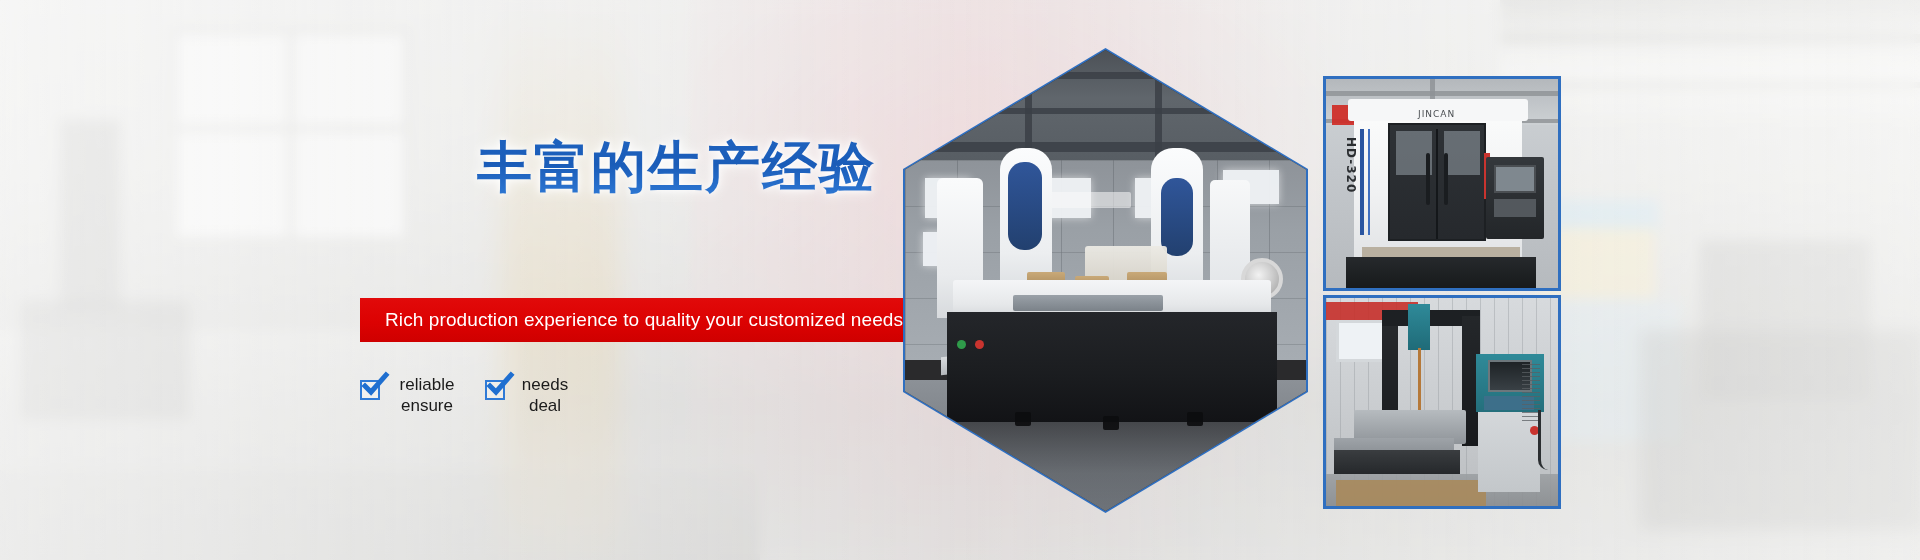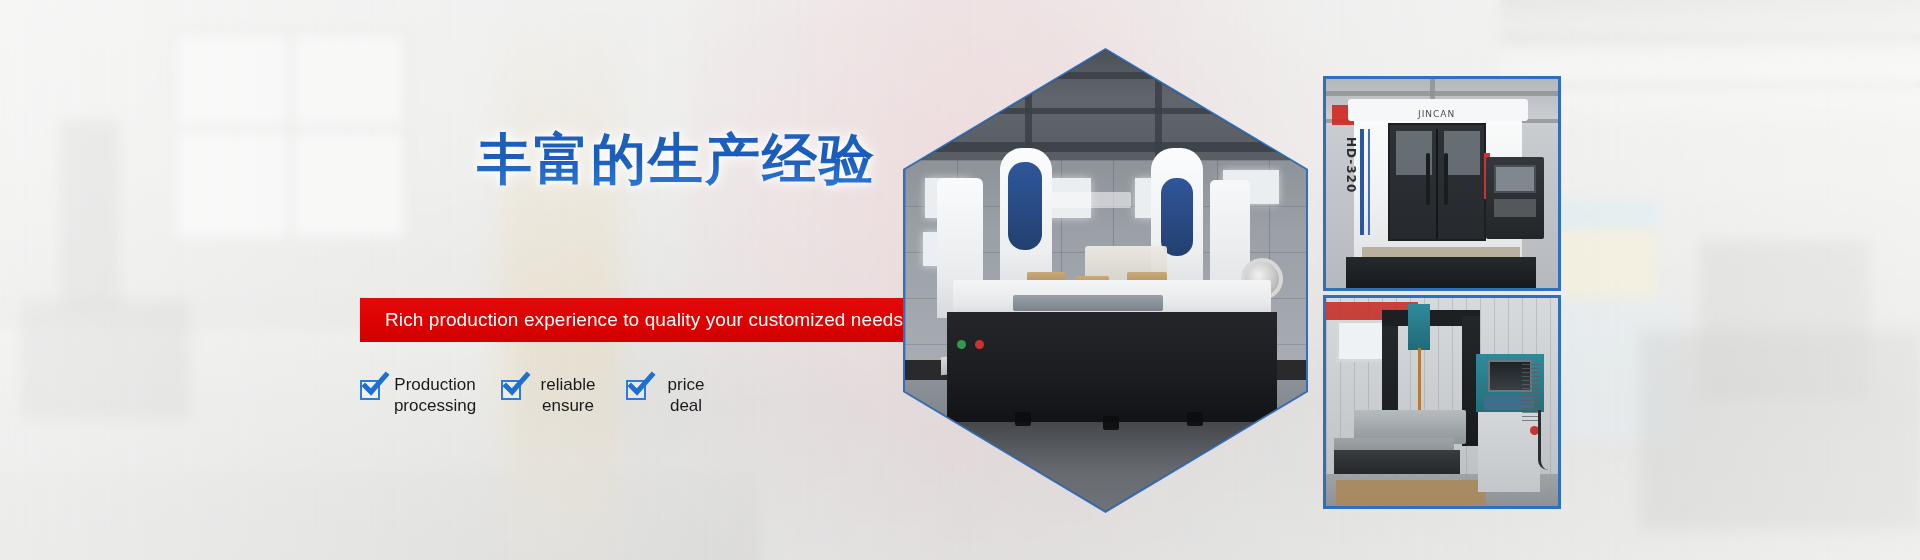--- a/index.html
+++ b/index.html
@@ -98,21 +98,21 @@
   }
   
   .bg-veil {
     position:absolute; inset:0;
     background:linear-gradient(90deg,rgba(255,255,255,.42) 0%,rgba(255,255,255,.30) 30%,rgba(255,255,255,.18) 55%,rgba(255,255,255,.34) 100%);
   }
 
   
   .copy { position:absolute; left:0; top:0; width:960px; height:560px; }
 
-  .headline { position:absolute; left:0; top:128px; width:880px; text-align:right; }
+  .headline { position:absolute; left:0; top:136px; width:880px; text-align:right; }
   .hl-line {
     font-family:"Liberation Serif", serif;
     font-weight:bold;
     font-size:55px;
     line-height:63px;
     letter-spacing:2px;
     background:linear-gradient(180deg,#1f63bf 0%,#1a5cb8 45%,#2f7ad6 100%);
     -webkit-background-clip:text;
     background-clip:text;
     color:transparent;
@@ -397,48 +397,39 @@
     <div class="headline">
       <div class="hl-line l1">丰富的生产经验</div>
     </div>
 
     <div class="redbar">
       <span class="redbar-text">Rich production experience to quality your customized needs</span>
     </div>
 
     <div class="features">
 
-      <div class="feat w1">
-        <span class="cbox">
-          <svg viewBox="0 0 26 26" aria-hidden="true">
-            <path d="M4 13 L10 19 L25 2" fill="none" stroke="#1f6fd0" stroke-width="5" stroke-linecap="square" stroke-linejoin="miter"></path>
-          </svg>
-        </span>
-        <span class="feat-label">Production
-processing</span>
-      </div>
 
 
       <div class="feat w3">
         <span class="cbox">
           <svg viewBox="0 0 26 26" aria-hidden="true">
             <path d="M4 13 L10 19 L25 2" fill="none" stroke="#1f6fd0" stroke-width="5" stroke-linecap="square" stroke-linejoin="miter"></path>
           </svg>
         </span>
         <span class="feat-label">reliable
 ensure</span>
       </div>
 
       <div class="feat w4">
         <span class="cbox">
           <svg viewBox="0 0 26 26" aria-hidden="true">
             <path d="M4 13 L10 19 L25 2" fill="none" stroke="#1f6fd0" stroke-width="5" stroke-linecap="square" stroke-linejoin="miter"></path>
           </svg>
         </span>
-        <span class="feat-label">price
+        <span class="feat-label">needs
 deal</span>
       </div>
 
     </div>
   </div>
 
   <div class="hex-wrap">
     <div class="hex"></div>
     <div class="hex-inner">
       <div class="sc sc-roof"></div>

